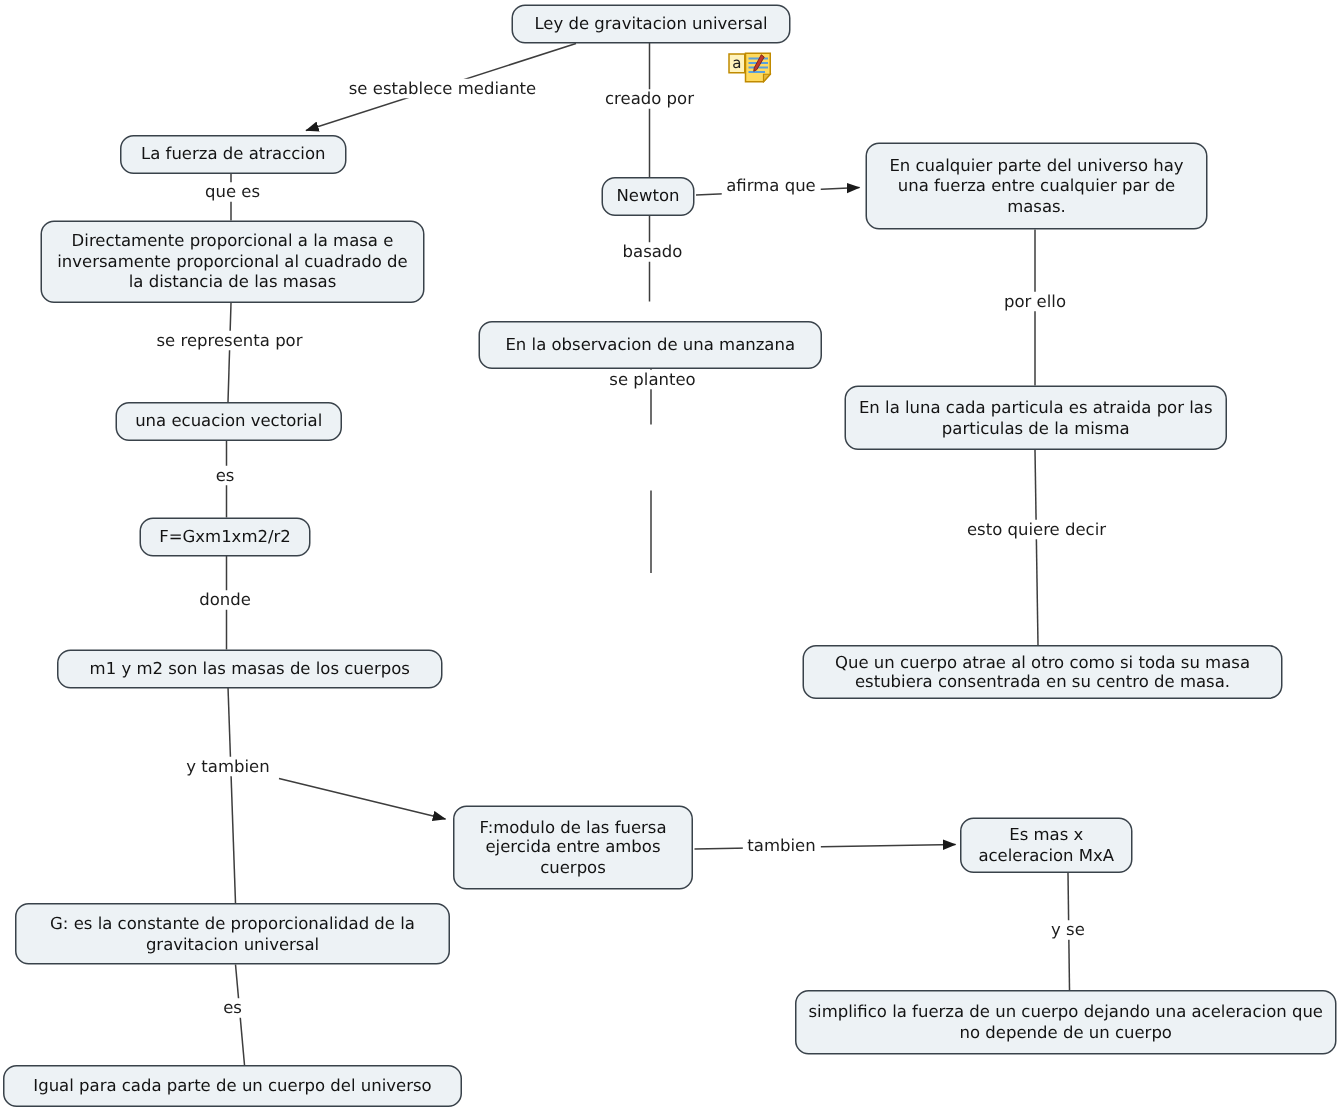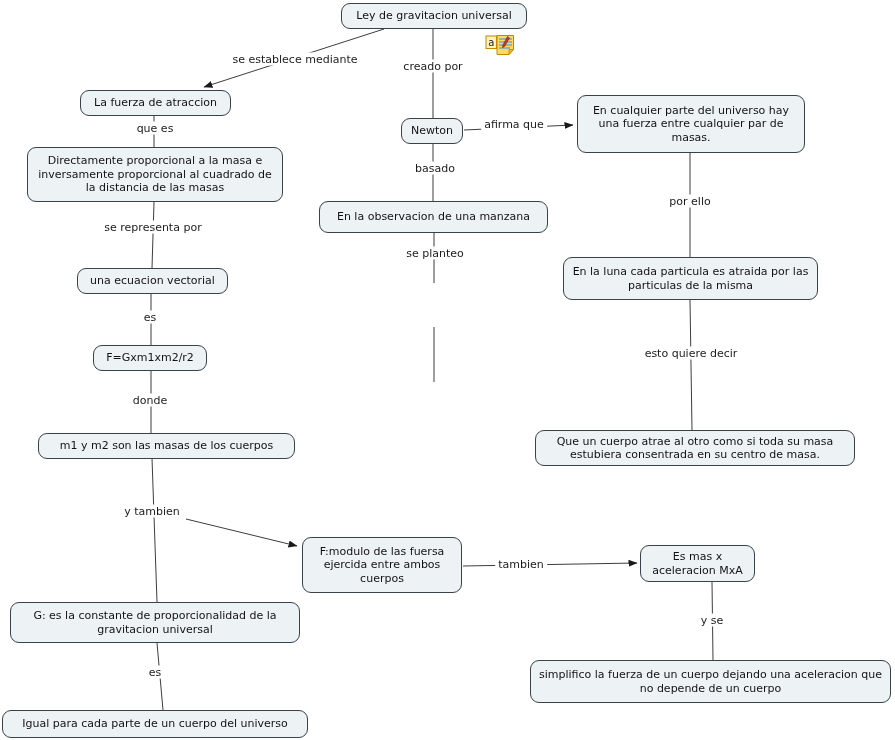--- a/index.html
+++ b/index.html
@@ -84,21 +84,21 @@
 
   <div class="node" style="left:341px;top:3px;width:186px;height:25px">Ley de gravitacion universal</div>
   <div class="node" style="left:80px;top:90px;width:151px;height:25px">La fuerza de atraccion</div>
   <div class="node" style="left:27px;top:147px;width:256px;height:55px">Directamente proporcional a la masa e inversamente proporcional al cuadrado de la distancia de las masas</div>
   <div class="node" style="left:77px;top:268px;width:151px;height:24px">una ecuacion vectorial</div>
   <div class="node" style="left:93px;top:345px;width:114px;height:25px">F=Gxm1xm2/r2</div>
   <div class="node" style="left:38px;top:433px;width:257px;height:25px">m1 y m2 son las masas de los cuerpos</div>
   <div class="node" style="left:10px;top:602px;width:290px;height:41px">G: es la constante de proporcionalidad de la gravitacion universal</div>
   <div class="node" style="left:2px;top:710px;width:306px;height:28px">Igual para cada parte de un cuerpo del universo</div>
   <div class="node" style="left:401px;top:118px;width:62px;height:25px">Newton</div>
-  <div class="node" style="left:319px;top:201px;width:229px;height:32px">En la observacion de una manzana</div>
+  <div class="node" style="left:319px;top:214px;width:229px;height:32px">En la observacion de una manzana</div>
   <div class="node" style="left:563px;top:257px;width:255px;height:43px">En la luna cada particula es atraida por las particulas de la misma</div>
   <div class="node" style="left:577px;top:95px;width:228px;height:58px">En cualquier parte del universo hay una fuerza entre cualquier par de masas.</div>
   <div class="node" style="left:302px;top:537px;width:160px;height:56px">F:modulo de las fuersa ejercida entre ambos cuerpos</div>
   <div class="node" style="left:535px;top:430px;width:320px;height:36px">Que un cuerpo atrae al otro como si toda su masa estubiera consentrada en su centro de masa.</div>
   <div class="node" style="left:640px;top:545px;width:115px;height:37px">Es mas x aceleracion MxA</div>
   <div class="node" style="left:530px;top:660px;width:361px;height:43px">simplifico la fuerza de un cuerpo dejando una aceleracion que no depende de un cuerpo</div>
 
   <svg id="annotation-icon" width="30" height="22" viewBox="0 0 30 22" xmlns="http://www.w3.org/2000/svg">
     <path d="M12,1.5 H28.5 V15.5 L24,20.5 H12 Z" fill="#ffda5e" stroke="#c08a00" stroke-width="1"></path>
     <path d="M28.5,15.5 L24,15.5 L24,20.5 Z" fill="#e8b93c" stroke="#c08a00" stroke-width="0.8"></path>

